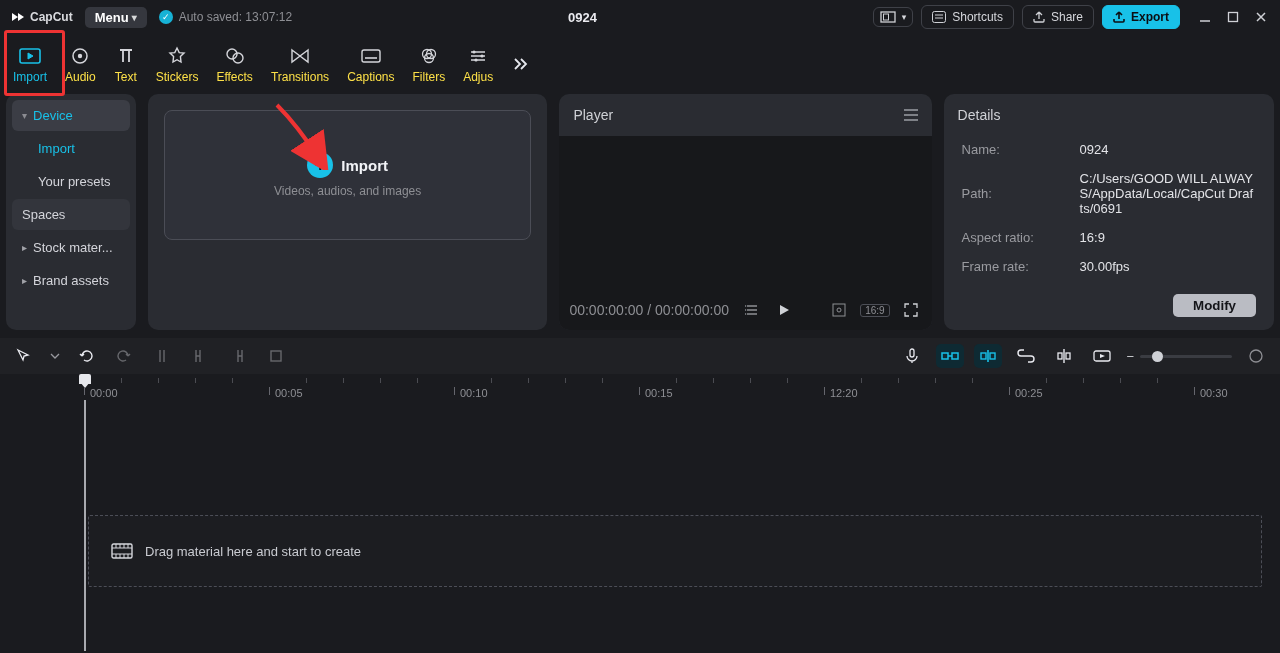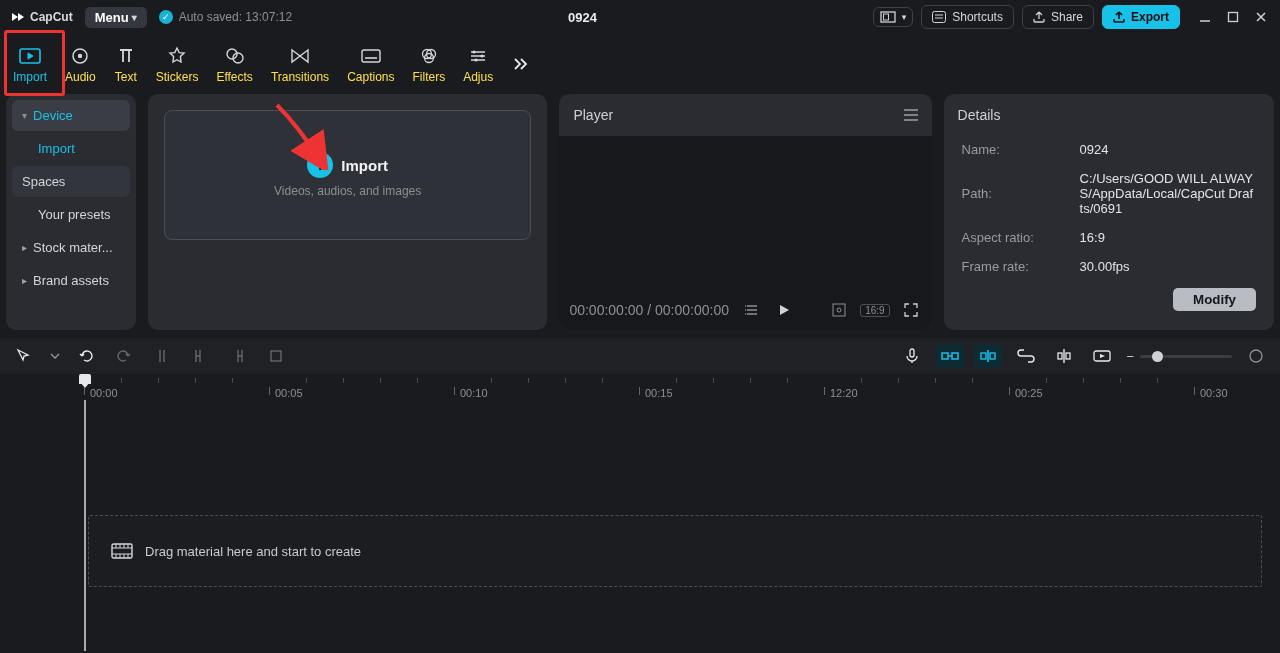--- a/index.html
+++ b/index.html
@@ -61,21 +61,21 @@
   .pb-canvas{flex:1}
   .pb-bar{height:40px;display:flex;align-items:center;gap:10px;padding:0 10px;color:var(--muted)}
   .pb-bar .sep{flex:1}
   .pb-bar .btn{width:22px;height:22px;display:flex;align-items:center;justify-content:center;border-radius:4px}
   .pb-bar .ratio{border:1px solid #4d4f57;border-radius:3px;padding:0 4px;font-size:10px}
   .panel.details{width:332px;padding:0}
   .details-body{padding:6px 18px 14px;display:flex;flex-direction:column;gap:14px;font-size:13px}
   .drow{display:flex;align-items:center;gap:22px}
   .drow .k{width:96px;color:#9a9ba0}
   .drow .v{flex:1;color:#e3e4e8;word-break:break-all}
-  .modify{align-self:flex-end;padding:4px 20px;background:#babcc3;color:#141519;border:none;border-radius:5px;font-weight:700}
+  .modify{align-self:flex-end;margin-top:6px;padding:4px 20px;background:#babcc3;color:#141519;border:none;border-radius:5px;font-weight:700}
   
   .tl-toolbar{height:36px;display:flex;align-items:center;gap:10px;padding:0 10px;background:var(--panel2);margin-top:8px;}
   .tl-toolbar .tb{width:28px;height:24px;display:flex;align-items:center;justify-content:center;color:#cfd1d6;border-radius:5px}
   .tl-toolbar .tb.dim{opacity:.35}
   .tl-toolbar .sep{flex:1}
   .tl-toolbar .tb.active{background:#0e2a33}
   .tl-toolbar .tb.active svg *{stroke:var(--accent)}
   .zoom{display:flex;align-items:center;gap:6px}
   .zoom .track{width:92px;height:3px;background:#3a3c42;border-radius:2px;position:relative}
   .zoom .thumb{position:absolute;left:12px;top:-4px;width:11px;height:11px;border-radius:50%;background:#cfd1d6}
@@ -245,25 +245,25 @@
   <div class="row">
     <div class="panel left">
       <div class="media-side">
         <div class="ms-item sel">
             <span class="tri" style="position:static">▾</span>
             <span>Device</span>
           </div>
         <div class="ms-item sub">
             <span>Import</span>
           </div>
+        <div class="ms-item subn">
+            <span>Your presets</span>
+          </div>
         <div class="ms-item" style="background:#33353c">
             <span>Spaces</span>
-          </div>
-        <div class="ms-item subn">
-            <span>Your presets</span>
           </div>
         <div class="ms-item">
             <span style="font-size:10px;opacity:.7">▸</span>
             <span>Stock mater...</span>
           </div>
         <div class="ms-item">
             <span style="font-size:10px;opacity:.7">▸</span>
             <span>Brand assets</span>
           </div>
       </div>

